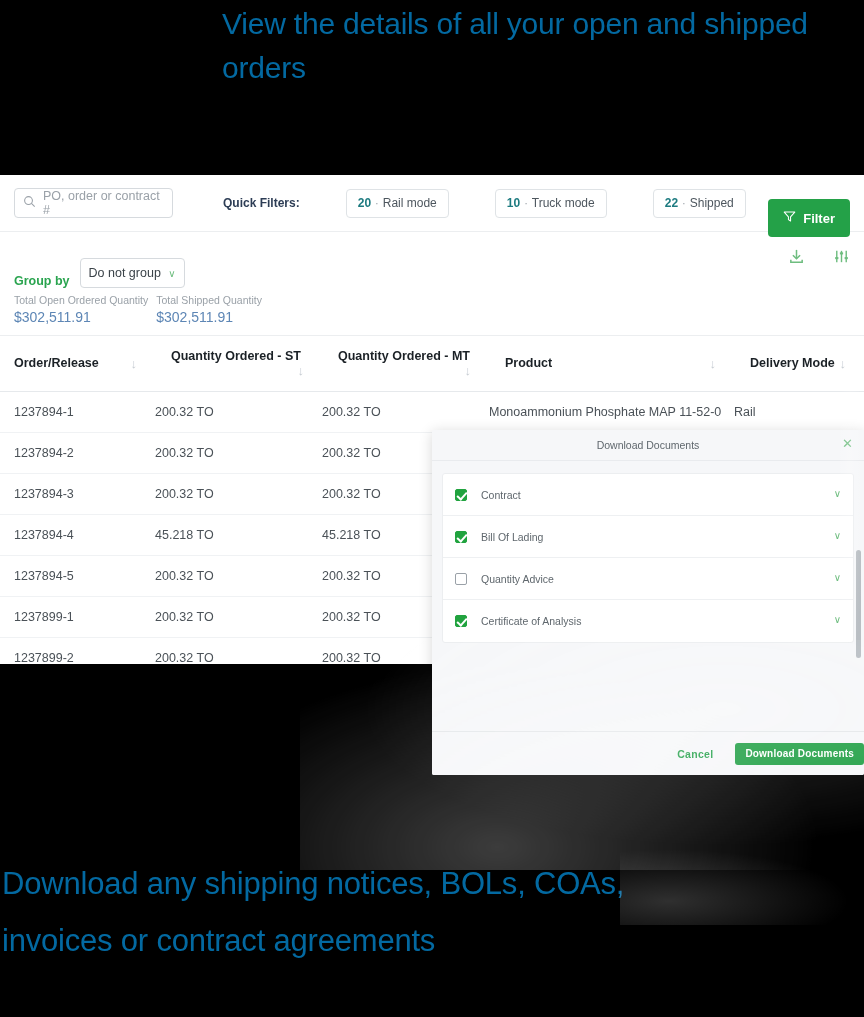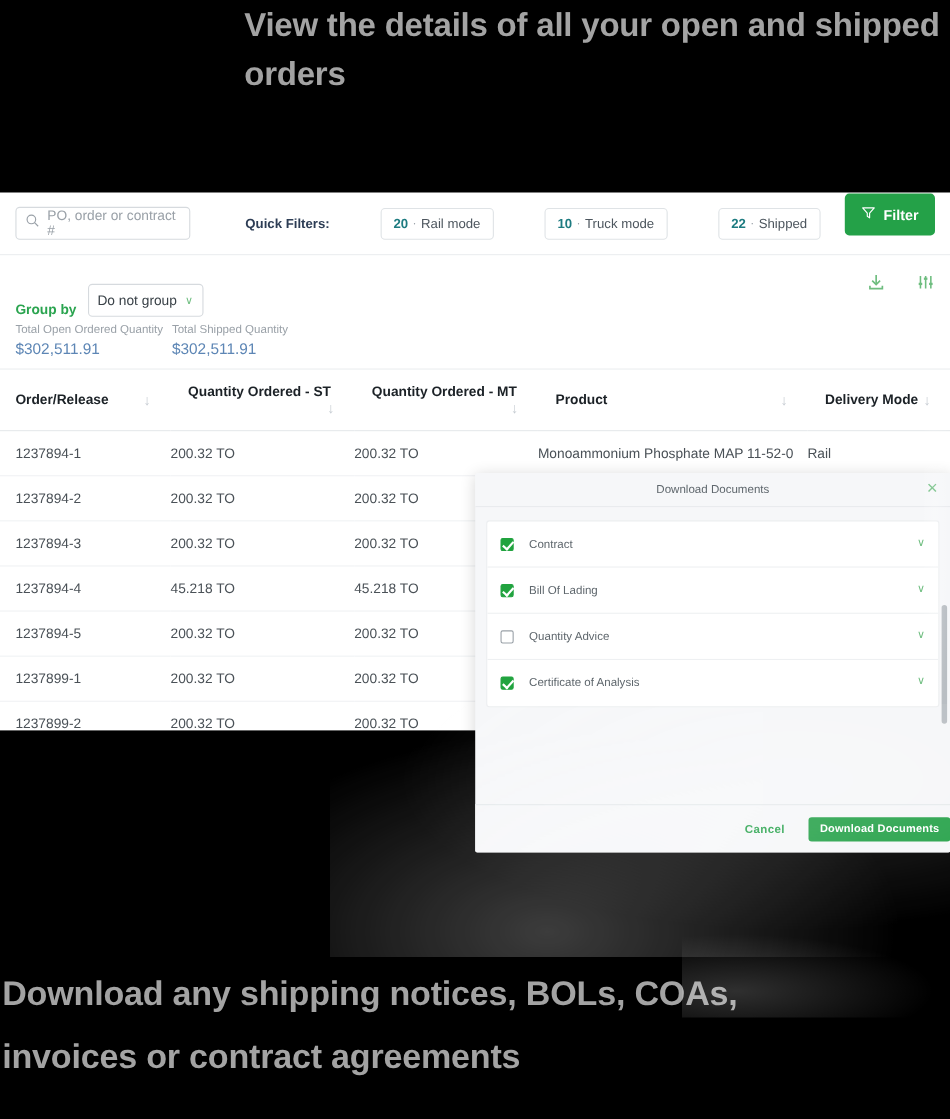--- a/index.html
+++ b/index.html
@@ -8,32 +8,32 @@
     width: 864px; height: 1017px;
     background: #000;
     font-family: "Liberation Sans", sans-serif;
     overflow: hidden;
     position: relative;
   }
 
   
   .headline {
     position: absolute;
-    color: #a3a3a3;
+    color: #0369a1;
     font-size: 30px;
     line-height: 1.45;
-    font-weight: 700;
+    font-weight: 400;
     letter-spacing: -0.2px;
   }
   #top-headline {
     left: 222px; top: 2px; width: 640px;
     text-align: left;
   }
   #bottom-caption {
-    left: 2px; top: 875px; width: 700px;
+    left: 2px; top: 855px; width: 700px;
     font-size: 31px; line-height: 1.85;
   }
 
   
   .app-panel {
     position: absolute;
     left: 0; top: 175px;
     width: 864px; height: 489px;
     background: #ffffff;
     overflow: hidden;
@@ -84,21 +84,21 @@
   .qf-pill .txt { color: #4d565e; font-size: 12px; }
   .manage-link {
     margin-left: 14px;
     color: #2f6fa8;
     font-size: 15px;
     text-decoration: underline;
     cursor: pointer;
   }
   .filter-btn {
     position: absolute;
-    right: 14px; top: 1px;
+    right: 14px; top: 24px;
     height: 38px;
     background: #24a148;
     color: #fff;
     border-radius: 4px;
     display: flex; align-items: center;
     gap: 7px;
     padding: 16px 15px;
     font-size: 13px;
     font-weight: bold;
     border: none;

